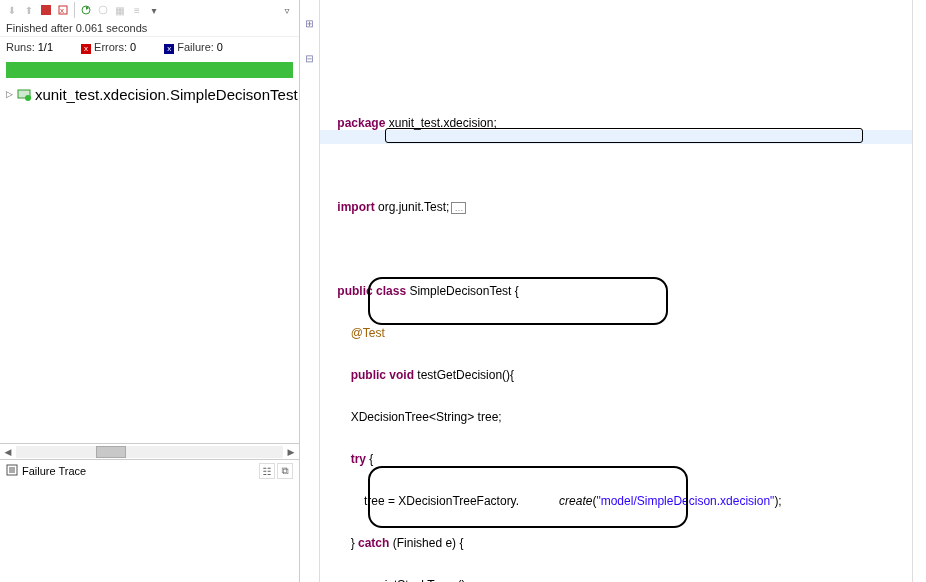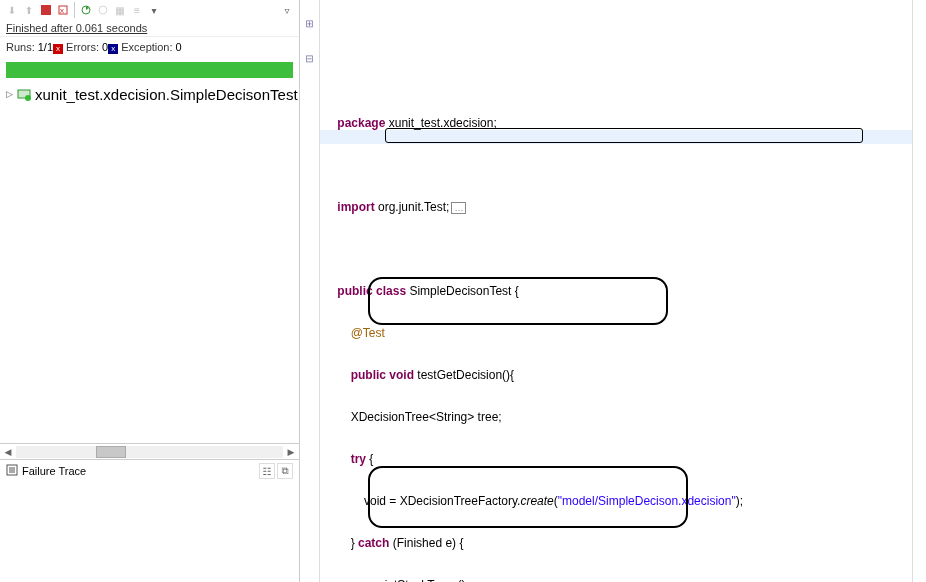--- a/index.html
+++ b/index.html
@@ -5,23 +5,23 @@
   * { box-sizing: border-box; margin: 0; padding: 0; }
   body { font-family: "Segoe UI", Tahoma, sans-serif; font-size: 11px; background: #fff; width: 926px; height: 582px; overflow: hidden; display: flex; }
   .left-panel { width: 300px; border-right: 1px solid #ccc; display: flex; flex-direction: column; }
   .right-panel { flex: 1; display: flex; background: #fff; overflow: hidden; }
   
   .toolbar { display: flex; align-items: center; padding: 2px 4px; gap: 1px; }
   .tb-icon { width: 16px; height: 16px; display: inline-flex; align-items: center; justify-content: center; font-size: 10px; cursor: pointer; color: #666; }
   .tb-sep { width: 1px; height: 16px; background: #ccc; margin: 0 2px; }
   .tb-icon.disabled { opacity: 0.4; }
   
-  .status-line { padding: 2px 6px; font-size: 11px; color: #333; border-bottom: 1px solid #eee; text-decoration: underline; }
-  
-  .stats-bar { display: flex; align-items: center; padding: 4px 6px; gap: 0; font-size: 11px; }
+  .status-line { padding: 2px 6px; font-size: 11px; color: #333; border-bottom: 1px solid #eee; }
+  
+  .stats-bar { display: flex; align-items: center; padding: 4px 6px; gap: 28px; font-size: 11px; }
   .stat-label { color: #333; }
   .stat-value { margin-left: 3px; }
   .stat-err-ico { width: 10px; height: 10px; background: #c00; color: #fff; font-size: 8px; display: inline-flex; align-items: center; justify-content: center; margin-right: 3px; }
   .stat-fail-ico { width: 10px; height: 10px; background: #008; color: #fff; font-size: 8px; display: inline-flex; align-items: center; justify-content: center; margin-right: 3px; }
   
   .progress-wrap { padding: 4px 6px; }
   .progress-bar { height: 16px; background: #3dbf3d; width: 100%; }
   
   .tree-area { flex: 1; padding: 4px 6px; overflow: hidden; }
   .tree-row { display: flex; align-items: center; gap: 4px; white-space: nowrap; }
@@ -42,21 +42,21 @@
   
   
   .ruler-col { width: 20px; background: #fff; border-right: 1px solid #ddd; display:flex; flex-direction:column; align-items:center; padding-top:4px; gap:12px; font-size:10px; color:#888;}
   .code-area { flex: 1; font-family: Liberation Sans, sans-serif; font-size: 12px; line-height: 14px; white-space: pre; padding: 4px 0 4px 4px; position: relative; overflow:hidden; }
   .hl-line { background: #e8f2fe; position: absolute; left: 0; right: 0; height: 14px; z-index: 0; }
   .code-area .ln { position: relative; z-index: 1; height:14px; }
   
   .kw { color: #7f0055; font-weight: bold; }
   .str { color: #2a00ff; }
   .ann { color: #a16207; }
-  .it { font-style: italic; }
+  .it { font-style: italic; margin-left: 40px; }
   
   .callout { position: absolute; border: 2px solid #000; border-radius: 14px; z-index: 2; pointer-events: none; }
   .box1 { border: 1px solid #000; position:absolute; z-index:2; pointer-events:none; border-radius:3px;}
   
   .overview { width: 14px; background: #fff; border-left: 1px solid #ddd; }
 </style>
 </head>
 <body>
 
 <div class="left-panel">
@@ -91,21 +91,21 @@
     <span class="tb-icon">▾</span>
     <span style="flex:1"></span>
     <span class="tb-icon">▿</span>
   </div>
 
   <div class="status-line">Finished after 0.061 seconds</div>
 
   <div class="stats-bar">
     <span><span class="stat-label">Runs:</span><span class="stat-value">1/1</span></span>
     <span><span class="stat-err-ico">x</span><span class="stat-label">Errors:</span><span class="stat-value">0</span></span>
-    <span><span class="stat-fail-ico">x</span><span class="stat-label">Exception:</span><span class="stat-value">0</span></span>
+    <span><span class="stat-fail-ico">x</span><span class="stat-label">Failure:</span><span class="stat-value">0</span></span>
   </div>
 
   <div class="progress-wrap">
     <div class="progress-bar"></div>
   </div>
 
   <div class="tree-area">
     <div class="tree-row">
       <span class="tree-expand">▷</span>
       <span class="tree-icon">
@@ -159,21 +159,21 @@
 
     <div class="ln">    <span class="kw">package</span><span> xunit_test.xdecision;</span></div>
     <div class="ln"> </div>
     <div class="ln">    <span class="kw">import</span><span> org.junit.Test;</span><span style="border:1px solid #888;padding:0 2px;margin-left:2px;font-size:9px;color:#888">…</span></div>
     <div class="ln"> </div>
     <div class="ln">    <span class="kw">public</span> <span class="kw">class</span><span> SimpleDecisonTest {</span></div>
     <div class="ln">        <span class="ann">@Test</span></div>
     <div class="ln">        <span class="kw">public</span> <span class="kw">void</span><span> testGetDecision(){</span></div>
     <div class="ln"><span>        XDecisionTree&lt;String&gt; tree;</span></div>
     <div class="ln">        <span class="kw">try</span><span> {</span></div>
-    <div class="ln"><span>            void = XDecisionTreeFactory.</span><span class="it">create</span>(<span class="str">"model/SimpleDecison.xdecision"</span><span>);</span></div>
+    <div class="ln"><span>            tree = XDecisionTreeFactory.</span><span class="it">create</span>(<span class="str">"model/SimpleDecison.xdecision"</span><span>);</span></div>
     <div class="ln"><span>        } </span><span class="kw">catch</span><span> (Finished e) {</span></div>
     <div class="ln"><span>            e.printStackTrace();</span></div>
     
     
     
     
     
     
     
     

